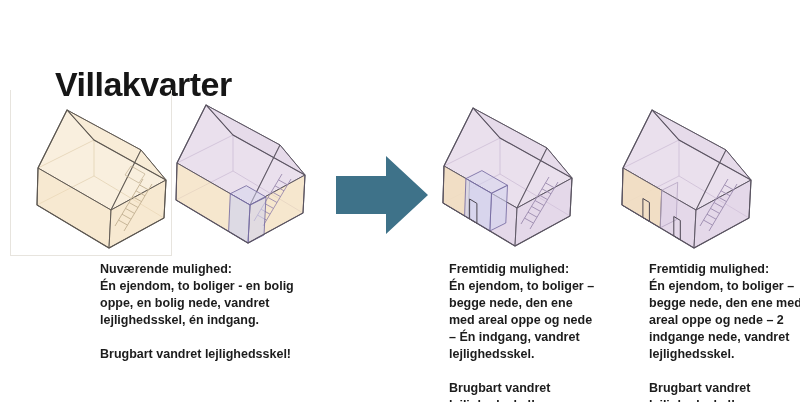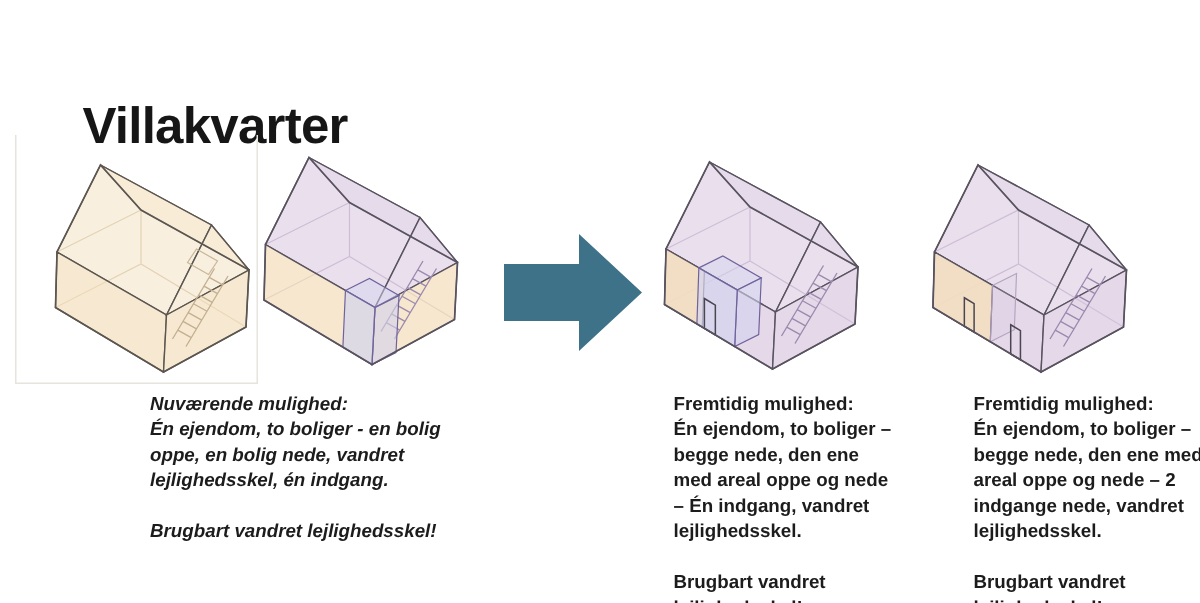--- a/index.html
+++ b/index.html
@@ -17,21 +17,21 @@
   .d1{left:10px;top:90px;border-left:1px solid #e7e4de;border-right:1px solid #e7e4de;border-bottom:1px solid #e7e4de;}
   .d2{left:150px;top:85px;}
   .d3{left:417px;top:88px;}
   .d4{left:596px;top:90px;}
   .arrow-wrap{position:absolute;left:336px;top:156px;width:92px;height:78px;}
   .caption{
     position:absolute;top:261px;
     font-size:12.5px;font-weight:700;line-height:17px;
     color:#1c1c1c;white-space:pre-line;
   }
-  .c1{left:100px;width:225px;font-style:italic;}
+  .c1{left:100px;width:225px;}
   .c2{left:449px;width:168px;}
   .c3{left:649px;width:160px;}
   svg{display:block;}
 </style>
 </head>
 <body>
 
 <h1 class="page-title">Villakvarter</h1>
 
 <div class="diagram d1">

